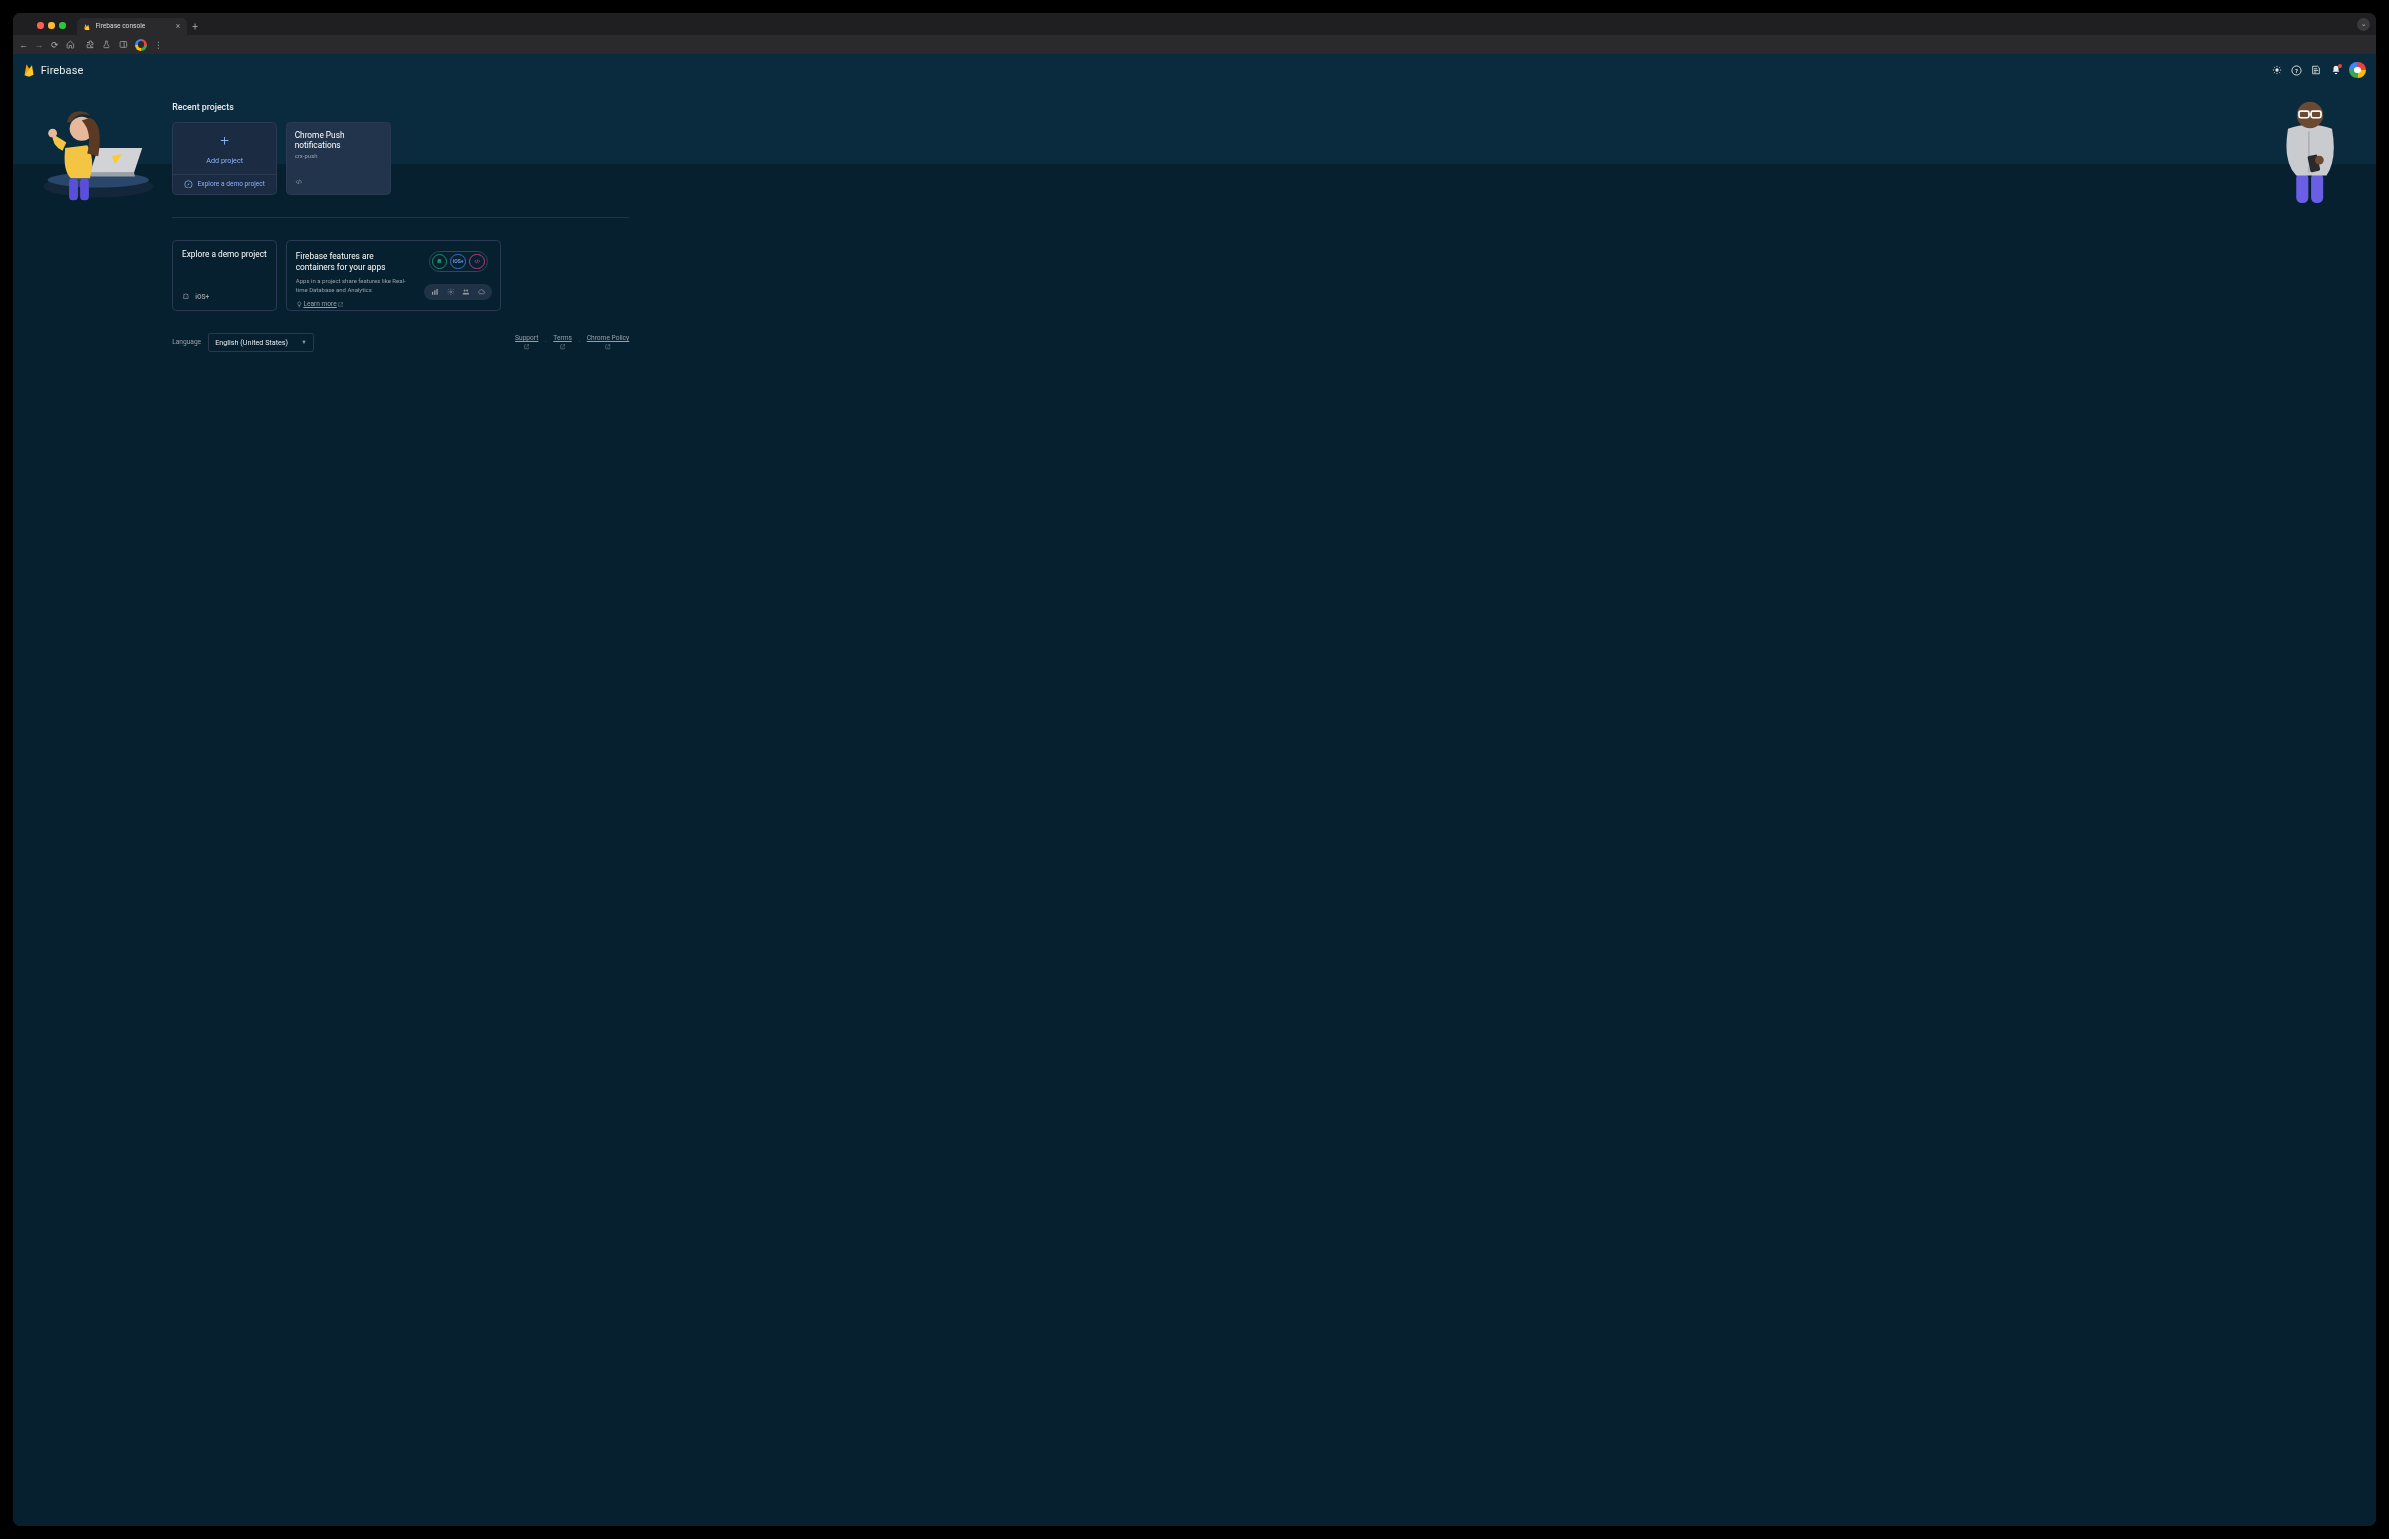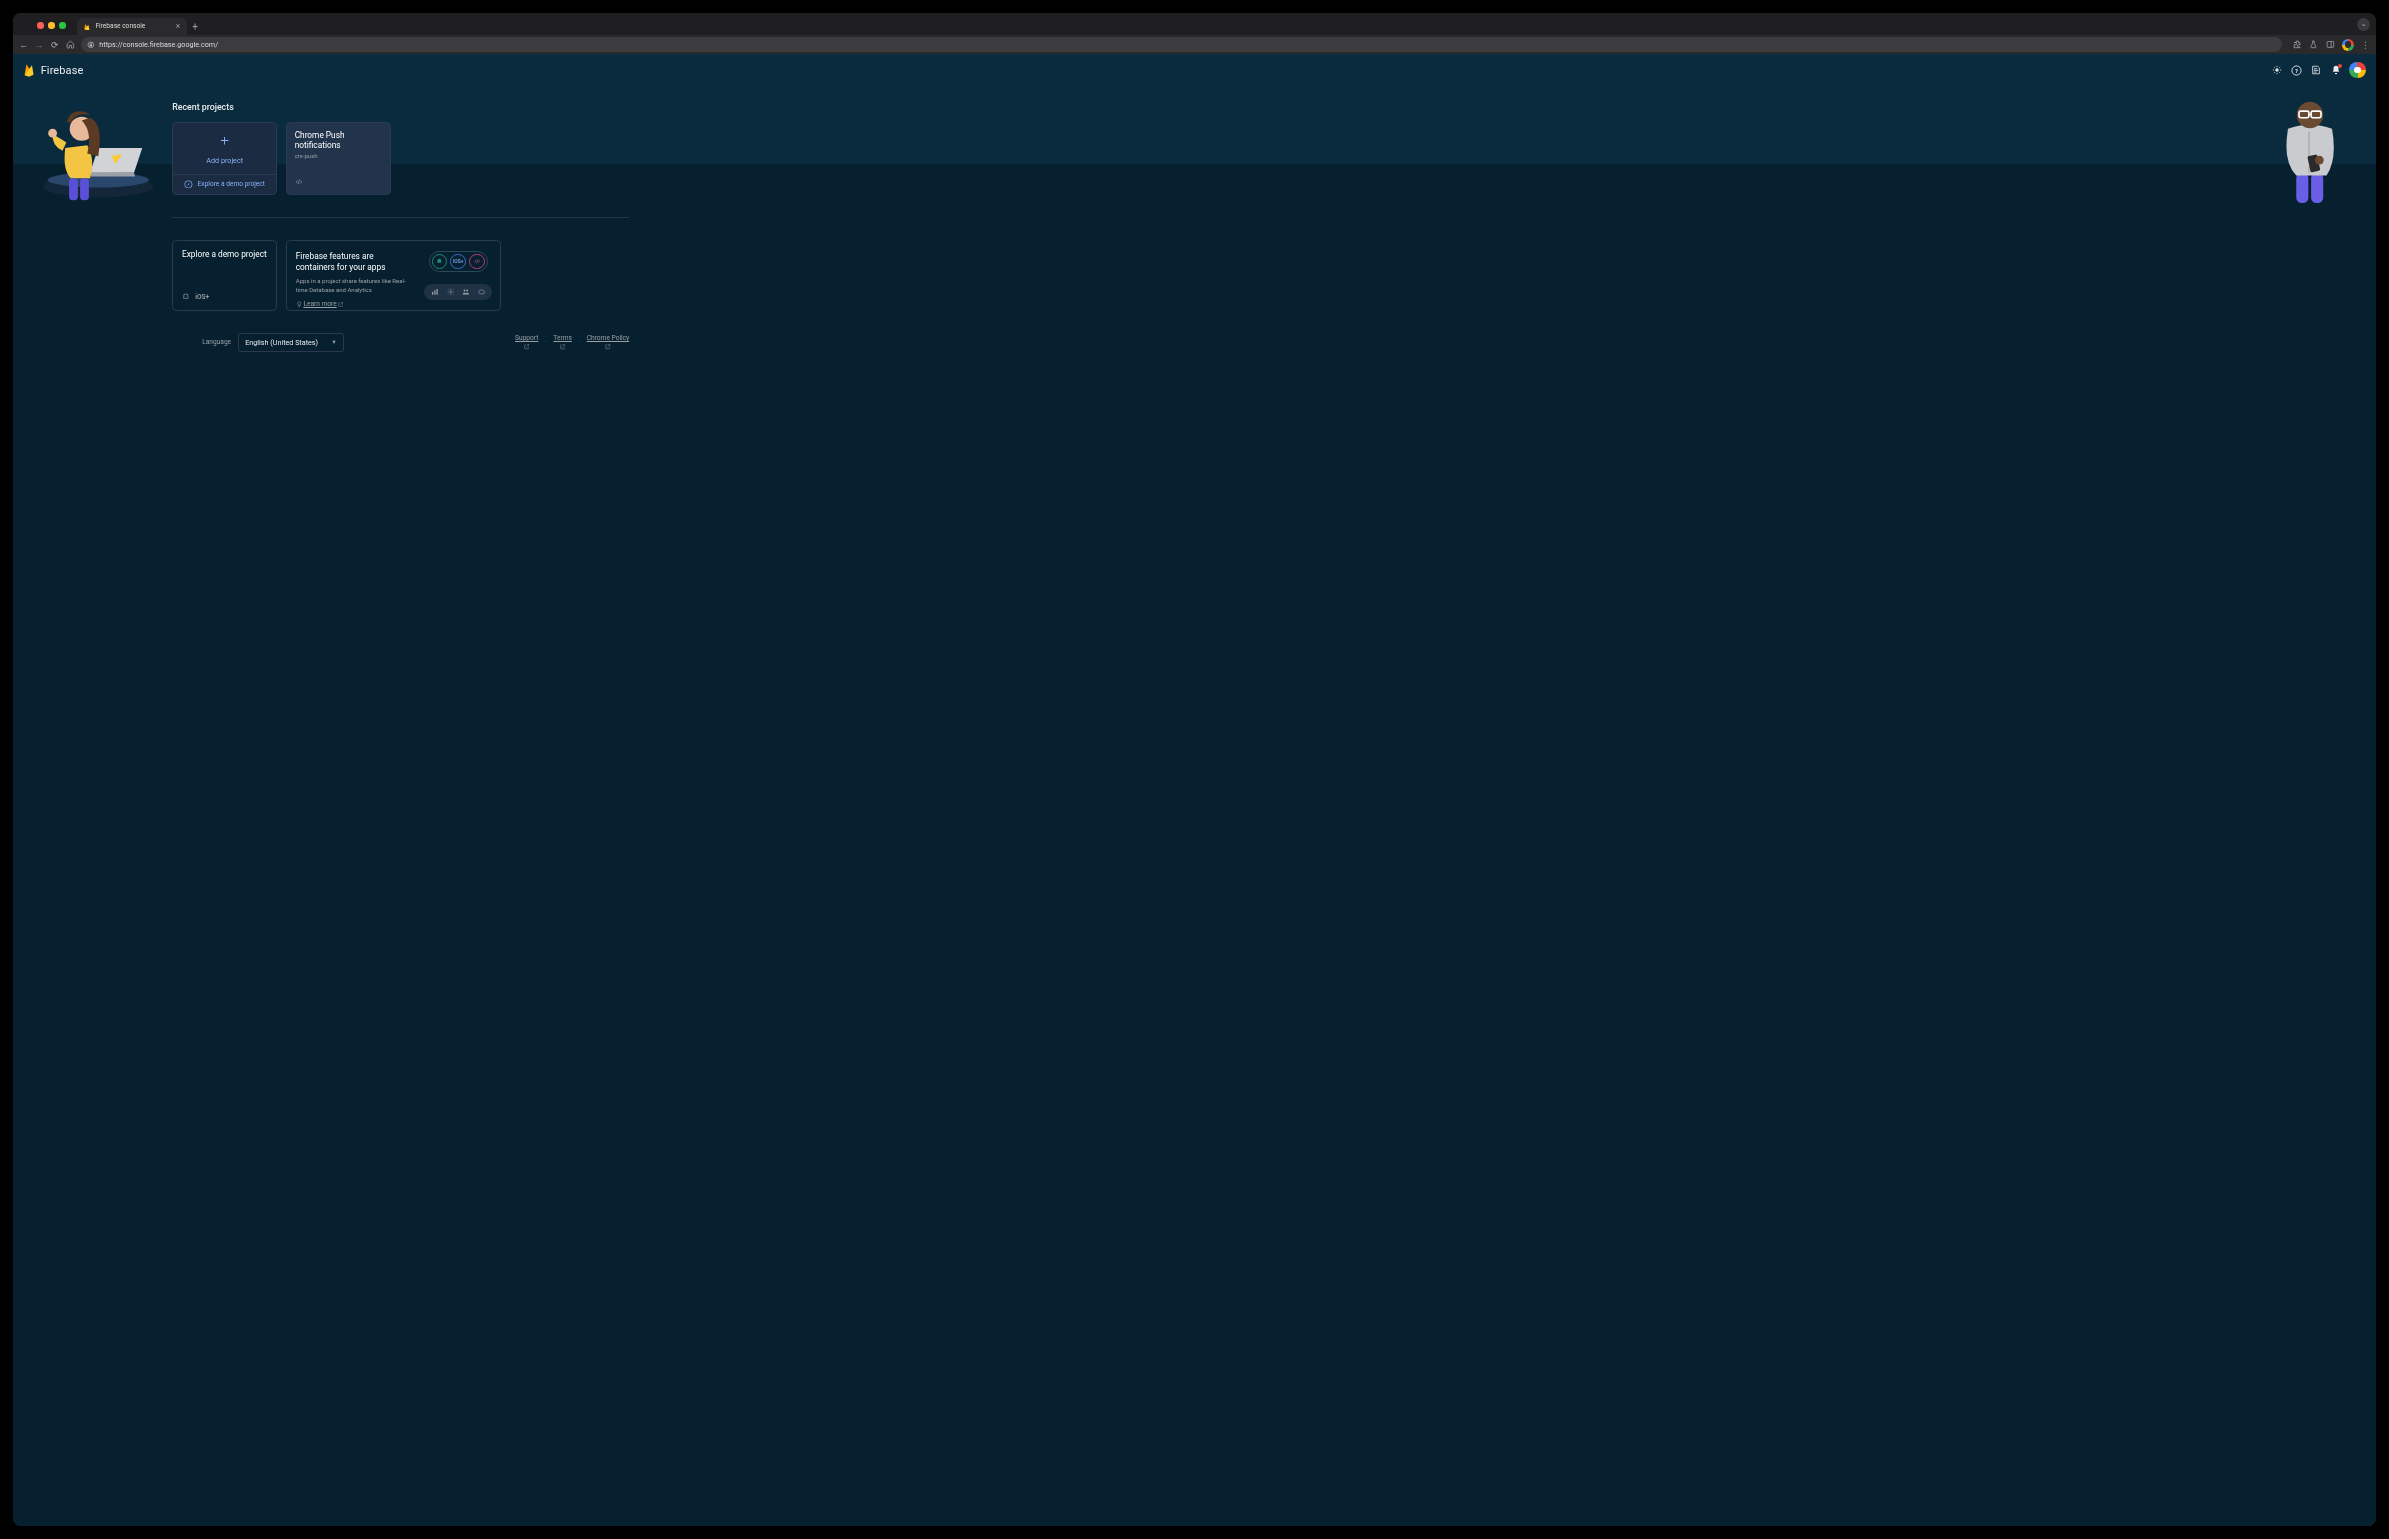--- a/index.html
+++ b/index.html
@@ -100,21 +100,21 @@
   .plat-pills{display:flex;gap:3.3px;border:0.6px solid #2a4a5a;border-radius:11px;padding:2.2px;position:relative;}
   .pill{width:15.4px;height:15.4px;border-radius:50%;border:0.6px solid #2a4a5a;display:flex;align-items:center;justify-content:center;font-size:5px;color:var(--text-dim);}
   .pill.android{border-color:#1e8e6e;}
   .pill.ios{border-color:#3b70c9;}
   .pill.web{border-color:#c5387f;}
   .feat-bar{display:flex;gap:6.6px;background:#203245;border-radius:8.8px;padding:3.3px 6.6px;color:var(--text-dim);}
   .feat-bar span{width:8.8px;height:8.8px;display:flex;align-items:center;justify-content:center;}
 
   .footer{display:flex;align-items:center;justify-content:space-between;margin-top:22px;padding-bottom:22px;}
   .footer-left{display:flex;align-items:center;gap:6.6px;}
-  .footer-label{font-size:6.6px;color:var(--text-dim);margin-left:30px;}
+  .footer-label{font-size:6.6px;color:var(--text-dim);}
   .lang-select{display:flex;align-items:center;gap:13.2px;border:0.6px solid #2a3a4c;border-radius:2.2px;height:19px;padding:0 6.6px;font-size:7.2px;color:var(--text);}
   .lang-select .caret{font-size:5.5px;color:var(--text-dim);}
   .footer-links{display:flex;align-items:center;gap:6.6px;font-size:6.6px;color:var(--text-dim);}
   .footer-links a{color:var(--text-dim);text-decoration:underline;display:inline-flex;align-items:center;gap:2.2px;flex-direction:column;}
   .dot-sep{opacity:.5;}
   .ext-icon{width:5.5px;height:5.5px;}
 
   
   .hero-left-svg, .hero-right-svg{width:100%;height:100%;}
 </style>
@@ -144,28 +144,20 @@
 
   <div class="toolbar">
     <span class="tb-icon">←</span>
     <span class="tb-icon dim">→</span>
     <span class="tb-icon">⟳</span>
     <span class="tb-icon">
       <svg width="8.8" height="8.8" viewBox="0 0 24 24" fill="none" stroke="currentColor" stroke-width="2">
           <path d="M3 11l9-8 9 8v9a2 2 0 0 1-2 2h-4v-7h-6v7H5a2 2 0 0 1-2-2z"></path>
         </svg>
     </span>
-    <div class="url-bar">
-      <svg class="lock" viewBox="0 0 24 24" fill="currentColor">
-          <circle cx="12" cy="12" r="9" fill="none" stroke="currentColor" stroke-width="2"></circle>
-          <rect x="8" y="11" width="8" height="6" rx="1"></rect>
-          <path d="M9 11V9a3 3 0 0 1 6 0v2" fill="none" stroke="currentColor" stroke-width="2"></path>
-        </svg>
-      <span>https://console.firebase.google.com/</span>
-    </div>
     <div class="tb-right">
       <span class="tb-icon">
         <svg width="8.8" height="8.8" viewBox="0 0 24 24" fill="none" stroke="currentColor" stroke-width="2">
             <path d="M9 3h6v4h4v6h-4a3 3 0 0 0 0 6h4v2H3v-8h4a3 3 0 0 0 0-6H3V7h6z"></path>
           </svg>
       </span>
       <span class="tb-icon">
         <svg width="8.8" height="8.8" viewBox="0 0 24 24" fill="none" stroke="currentColor" stroke-width="2">
             <path d="M9 3h6M10 3v6l-5 9a2 2 0 0 0 2 3h10a2 2 0 0 0 2-3l-5-9V3"></path>
           </svg>

